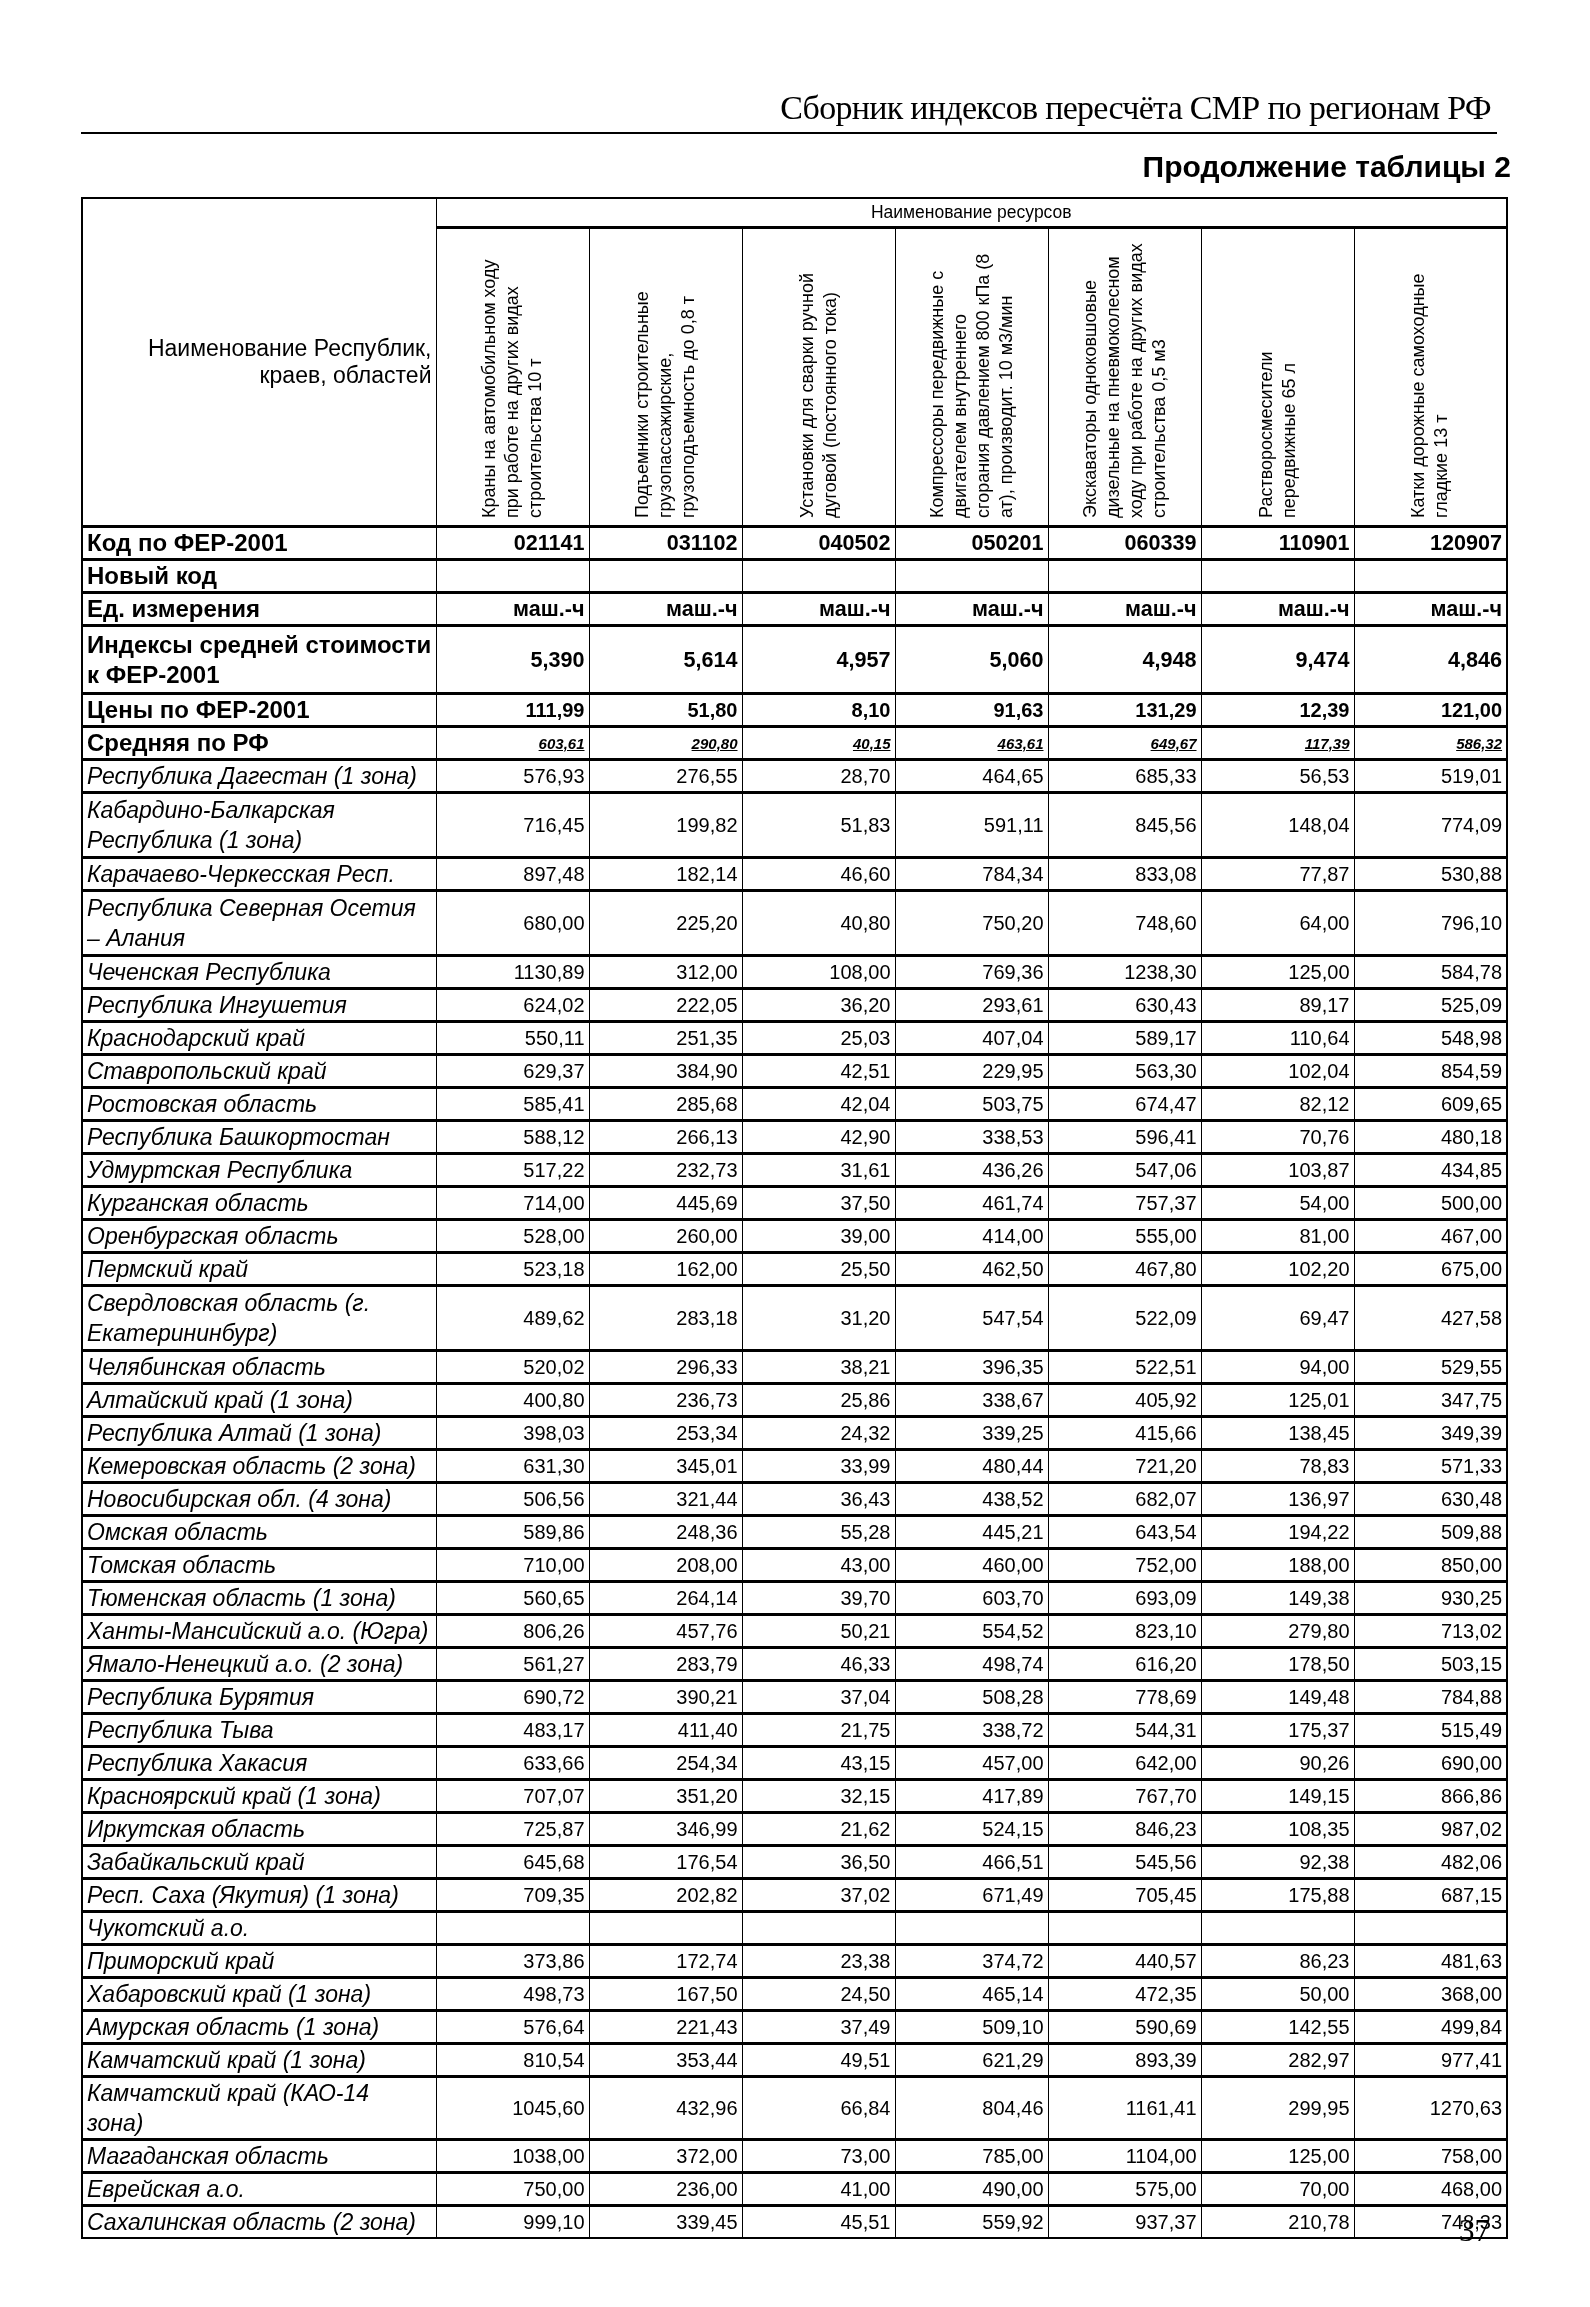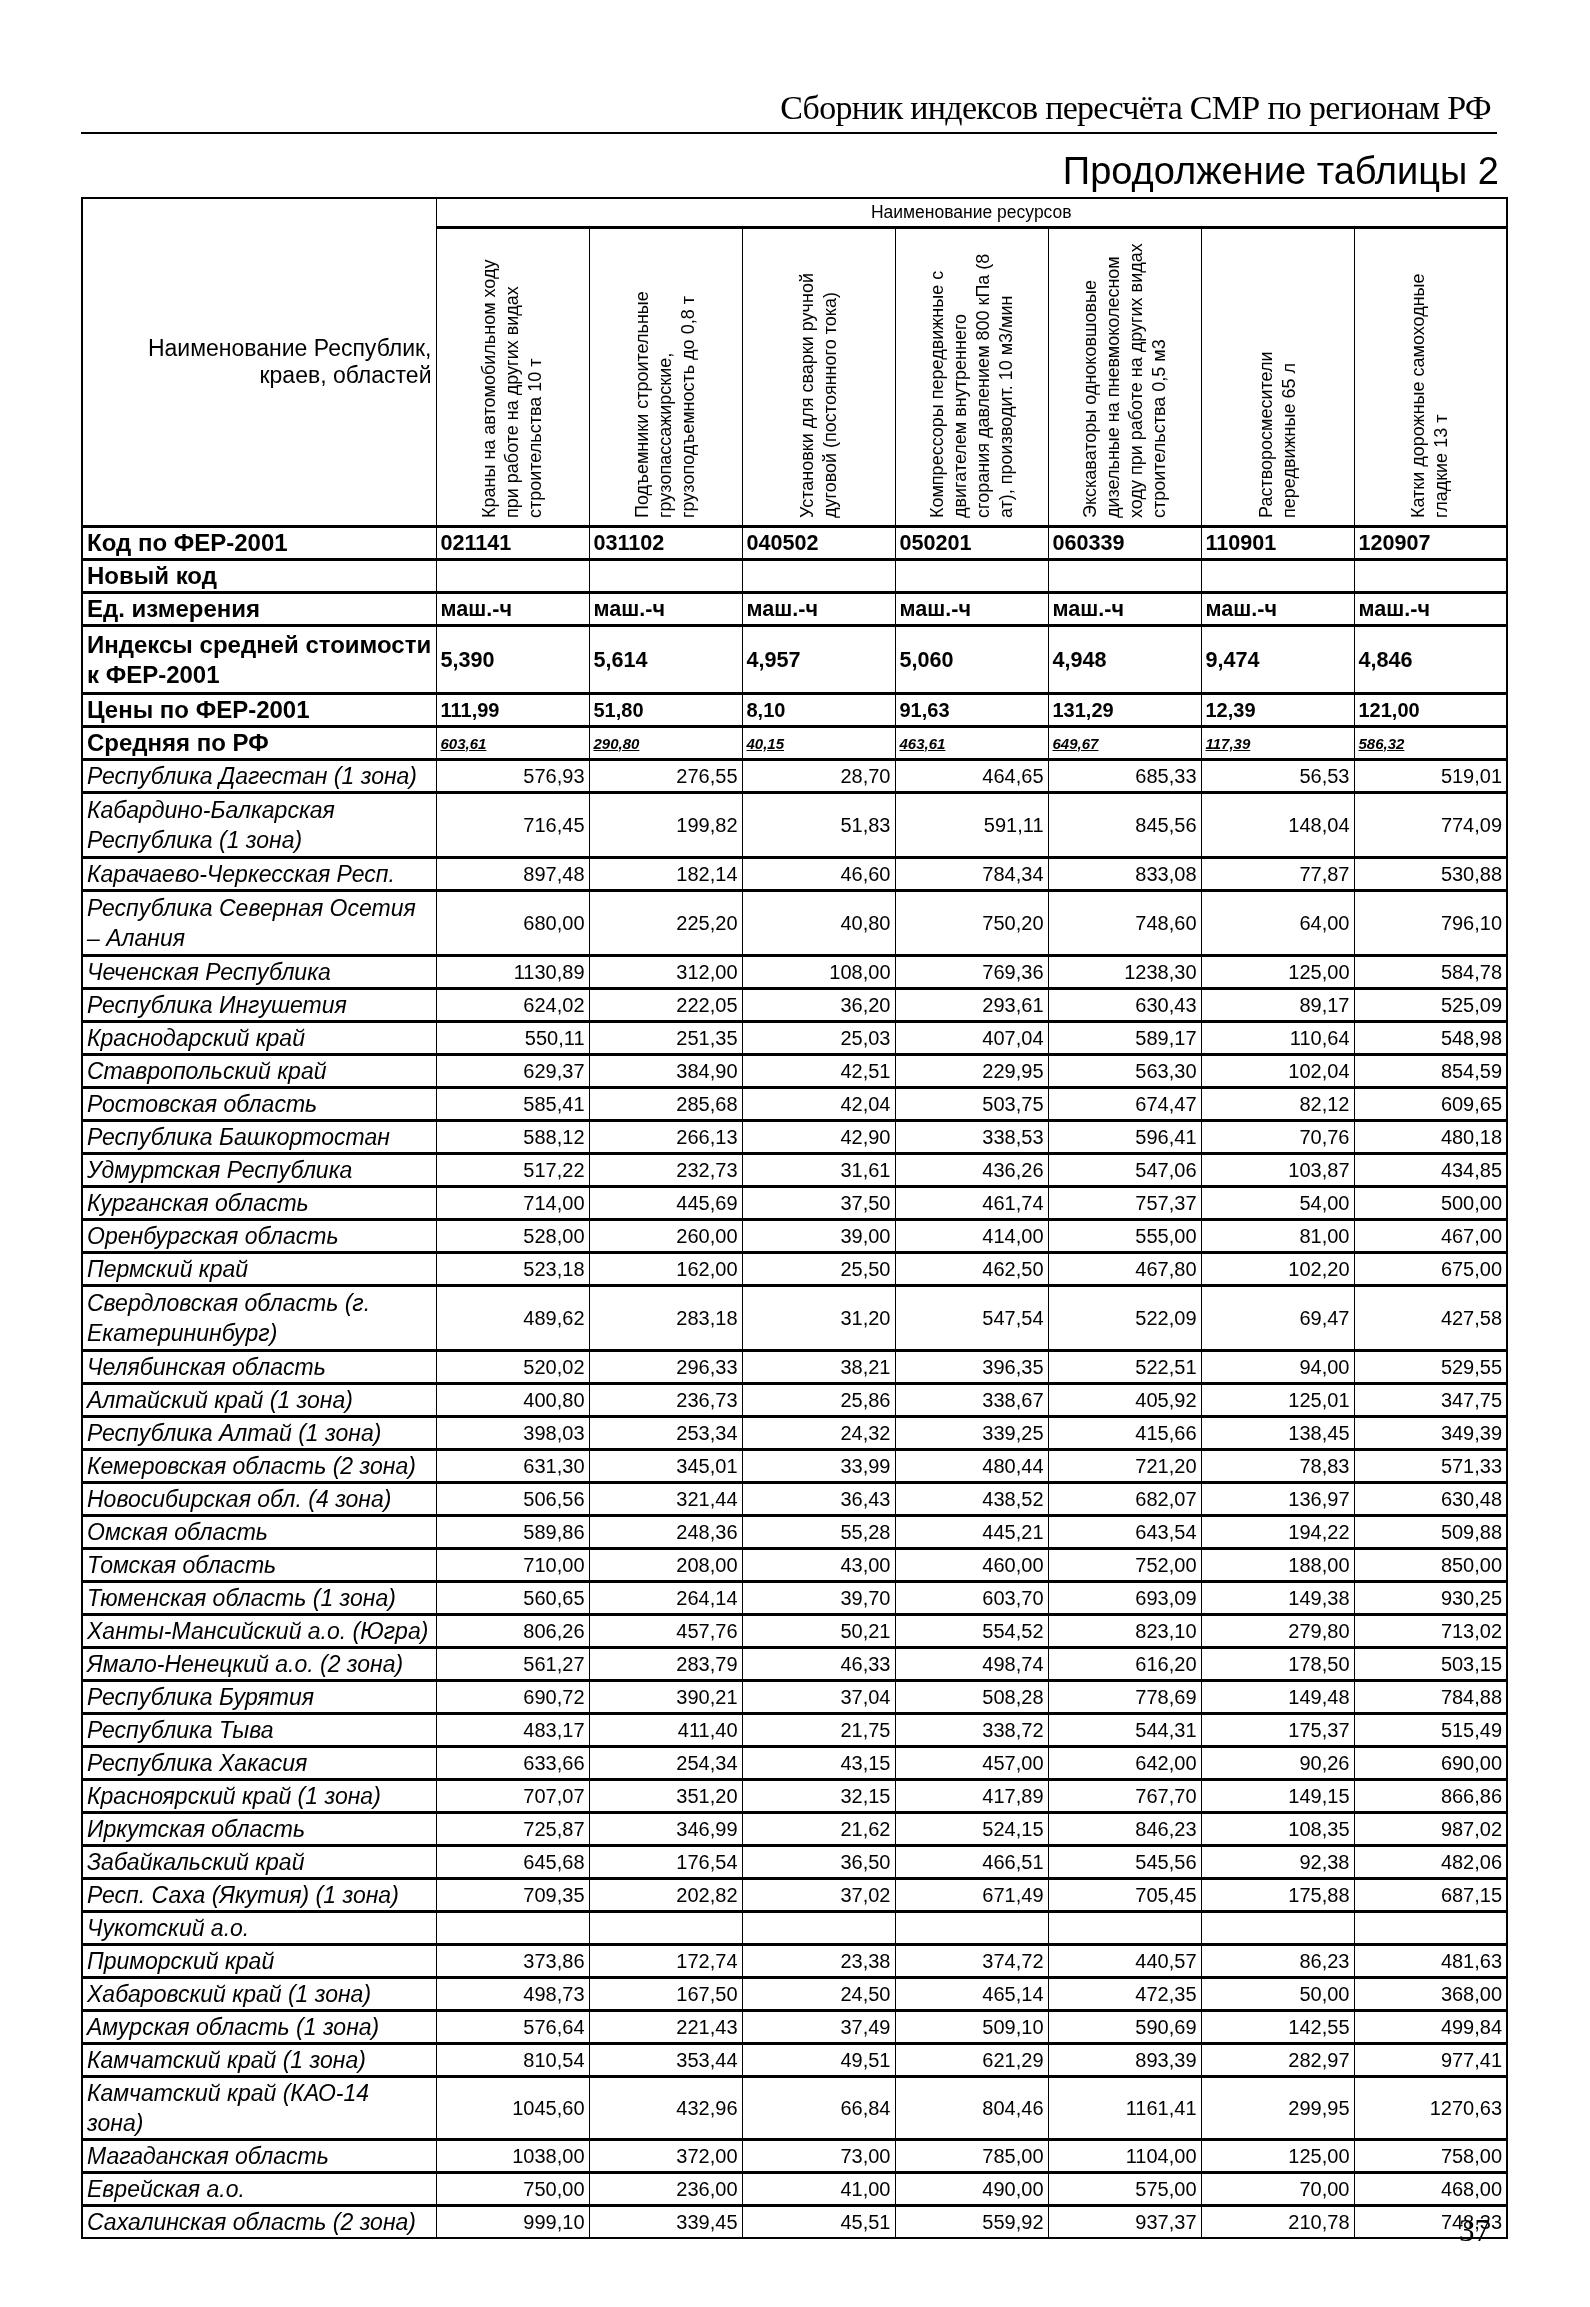--- a/index.html
+++ b/index.html
@@ -1,29 +1,29 @@
 <!DOCTYPE html>
 <html style="font-size:10.8px"><head>
 <meta charset="utf-8">
 <style>
   html, body { margin:0; padding:0; background:#fff; }
   body { width:1591px; height:2307px; position:relative; font-family:"Liberation Sans", sans-serif; color:#000; overflow:hidden; }
   .running-head { position:absolute; right:100px; top:89px; font-family:"Liberation Serif", serif; font-size:34px; letter-spacing:-0.7px; }
   .head-rule { position:absolute; left:81px; right:94px; top:132px; border-top:2px solid #000; }
-  .cont-title { position:absolute; right:92px; top:150px; font-size:38px; font-weight:normal; }
+  .cont-title { position:absolute; right:80px; top:150px; font-size:30px; font-weight:bold; }
   table.main { position:absolute; left:81px; top:197px; width:1427px; border-collapse:collapse; table-layout:fixed; border:2.7px double #000; }
   table.main td { border:1.3px solid #000; padding:0 4px; overflow:hidden; white-space:nowrap; }
   col.c0 { width:354px; } col.cn { width:153px; }
   .region-hdr { text-align:right; vertical-align:middle; font-size:23px; white-space:normal !important; line-height:27px; }
   .res-title { text-align:center; font-size:17.5px; height:27px; border-bottom:3.4px solid #000 !important; }
   .vcell { height:296px; vertical-align:middle; text-align:center; padding:0 !important; }
   .vtext { display:inline-block; writing-mode:vertical-rl; transform:rotate(180deg); font-size:18px; line-height:23px; white-space:normal; max-height:283px; text-align:left; }
   tr.sep td { border-top:3.4px solid #000; }
   .hrow td { font-family:"Liberation Sans", sans-serif; font-weight:bold; font-size:24px; height:30px; }
-  .hrow td.num { text-align:left; font-size:21.6px;margin-left:8px; }
+  .hrow td.num { text-align:right; font-size:21.6px;margin-left:8px; }
   .hrow.tall td { height:65px; white-space:normal; line-height:30px; }
   .hrow.italic td.num { font-style:italic; font-size:15px;text-decoration:underline; }
   .hrow.cena td.num { font-size:20px; }
   .drow td { font-size:23px; height:30px; line-height:30px; }
   .drow td.num { text-align:right; font-size:20px; }
   .drow td.name { white-space:normal; line-height:30px;font-style:italic; }
   .drow.two td { height:62px; }
   .page-number { position:absolute; left:1459px; top:2213px; font-family:"Liberation Serif", serif; font-size:31px; }
 </style>
 </head>

